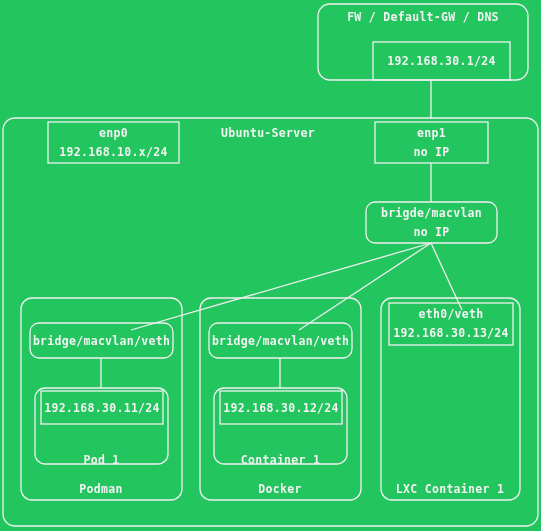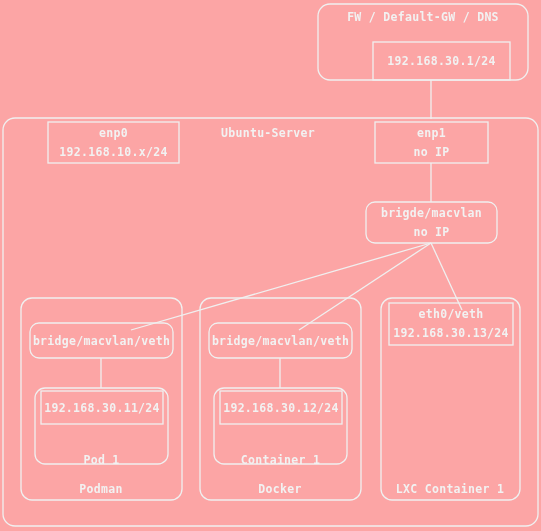--- a/index.html
+++ b/index.html
@@ -4,21 +4,21 @@
 <style>
   html, body {
     margin: 0;
     padding: 0;
     background: #111111;
   }
   #diagram-root {
     position: relative;
     width: 541px;
     height: 531px;
-    background: #fca5a5;
+    background: #22c55e;
     overflow: hidden;
     font-family: "DejaVu Sans Mono", "Liberation Mono", monospace;
   }
   svg#net-svg {
     position: absolute;
     top: 0; left: 0;
     width: 541px;
     height: 531px;
   }
   svg#net-svg .box {

